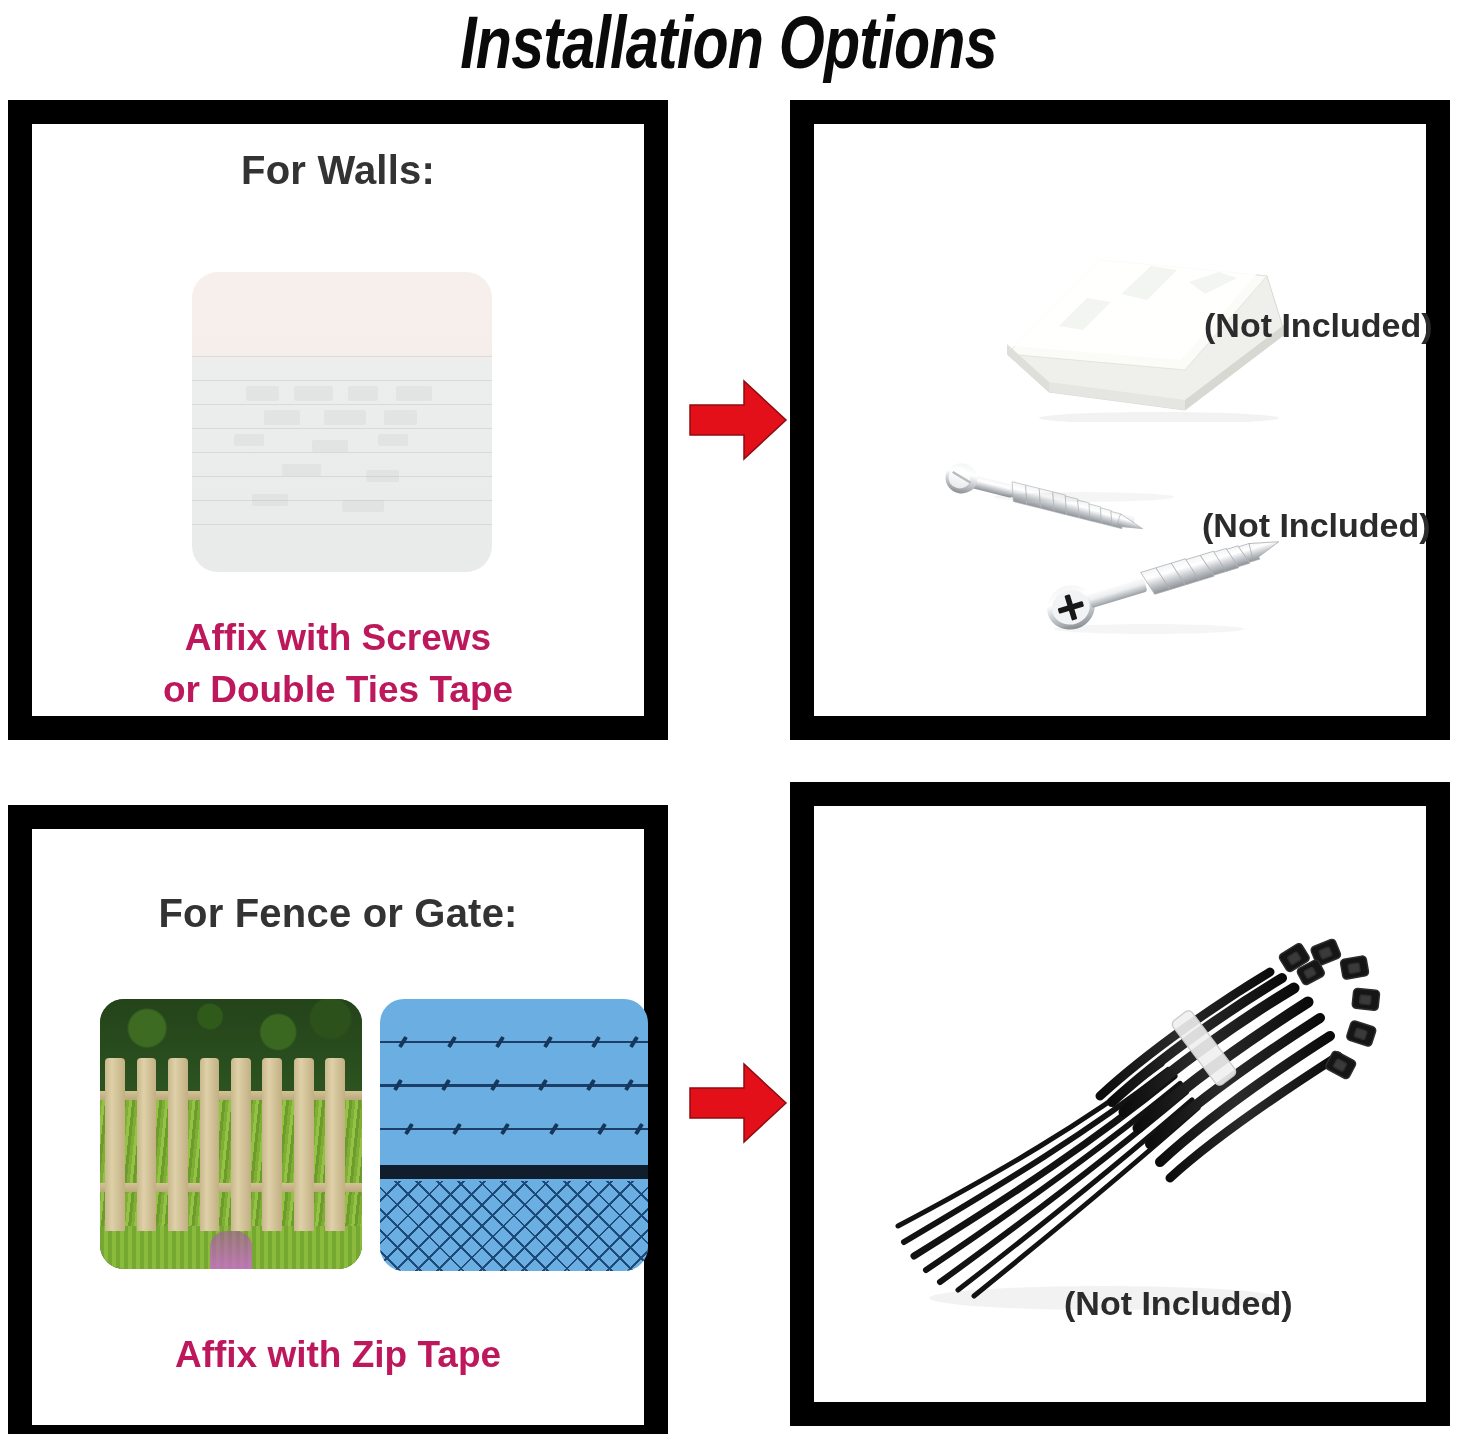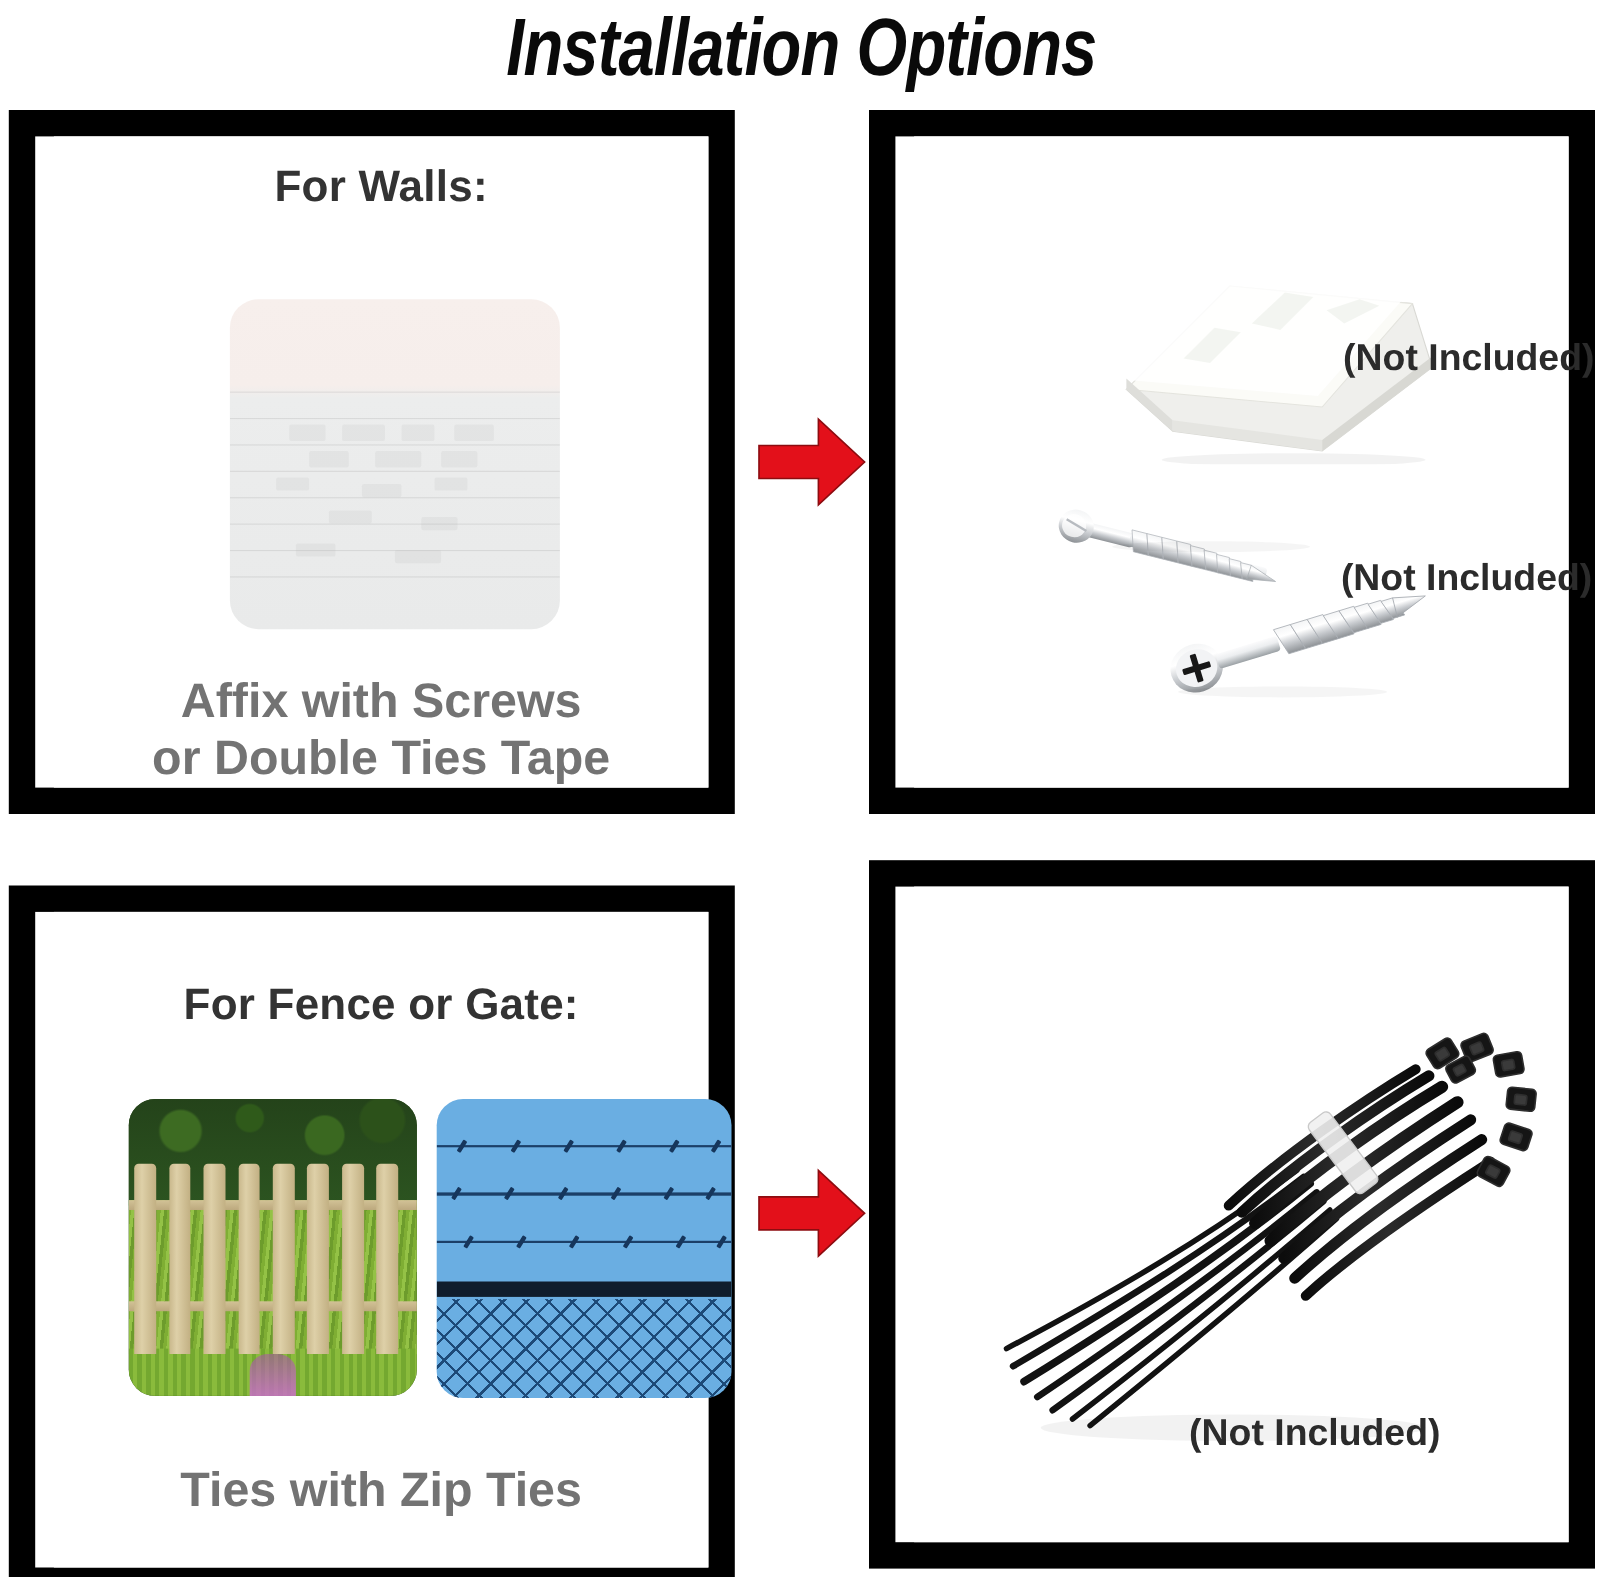--- a/index.html
+++ b/index.html
@@ -17,38 +17,37 @@
     color:#0a0a0a;letter-spacing:-1px;
     transform:scaleX(.80);transform-origin:center center;
     white-space:nowrap;
   }
 
   
   .panel{
     position:absolute;background:#ffffff;
     border:24px solid #000000;
     box-sizing:border-box;
-    padding-left:17px;
   }
   #panel-walls  {left:8px;  top:100px; width:660px;  height:640px;}
   #panel-hardware{left:790px;top:100px; width:660px;  height:640px;}
   #panel-fence  {left:8px;  top:805px; width:660px;  height:644px;}
   #panel-zipties{left:790px;top:782px; width:660px;  height:644px;}
 
   .panel-inner{position:relative;width:100%;height:100%;background:#fff;}
 
   
   .panel-heading{
     position:absolute;left:0;width:100%;text-align:center;
     font-size:40px;font-weight:700;color:#333333;
     letter-spacing:.2px;white-space:nowrap;
   }
   .panel-caption{
     position:absolute;left:0;width:100%;text-align:center;
-    font-size:44px;font-weight:700;color:#737373;
+    font-size:37px;font-weight:700;color:#be185d;
     line-height:52px;white-space:nowrap;
   }
   .note{
     position:absolute;font-size:34px;font-weight:700;color:#2b2b2b;
     white-space:nowrap;
   }
 
   
   .arrow{position:absolute;width:100px;height:86px;}
 
@@ -292,21 +291,21 @@
           <i style="left:28%"></i>
           <i style="left:46%"></i>
         <i style="left:64%"></i>
           <i style="left:82%"></i>
           <i style="left:96%"></i>
       </div>
       <div class="toprail" style="top:61%"></div>
       <div class="mesh"></div>
     </div>
 
-    <div class="panel-caption" style="top:500px;">Ties with Zip Ties</div>
+    <div class="panel-caption" style="top:500px;">Affix with Zip Tape</div>
 
   </div>
 </div>
 
 <svg class="arrow" style="left:688px;top:1060px;" viewBox="0 0 100 86">
   <polygon points="2,28 56,28 56,4 98,43 56,82 56,58 2,58" fill="#E3101A" stroke="#8d0c10" stroke-width="1.5"></polygon>
 </svg>
 
 <div class="panel" id="panel-zipties">
   <div class="panel-inner">

